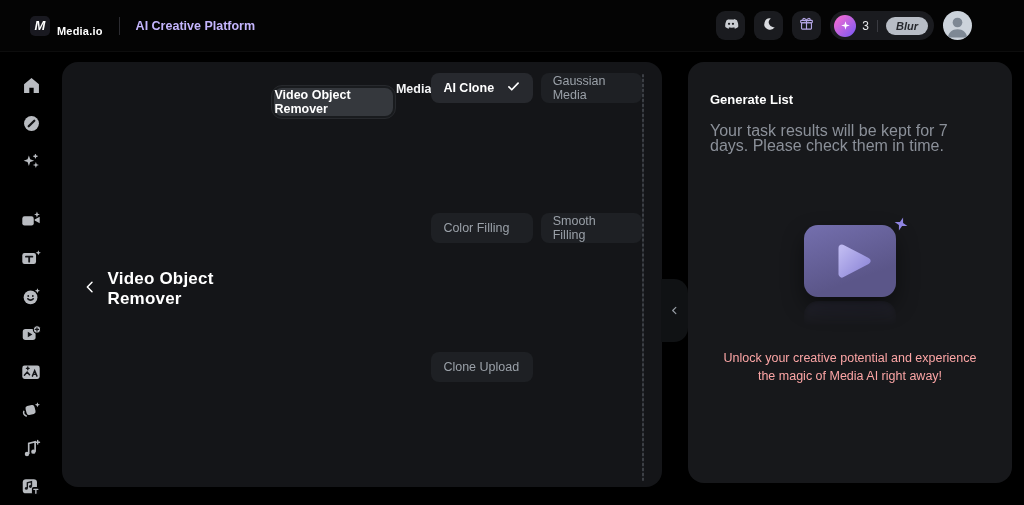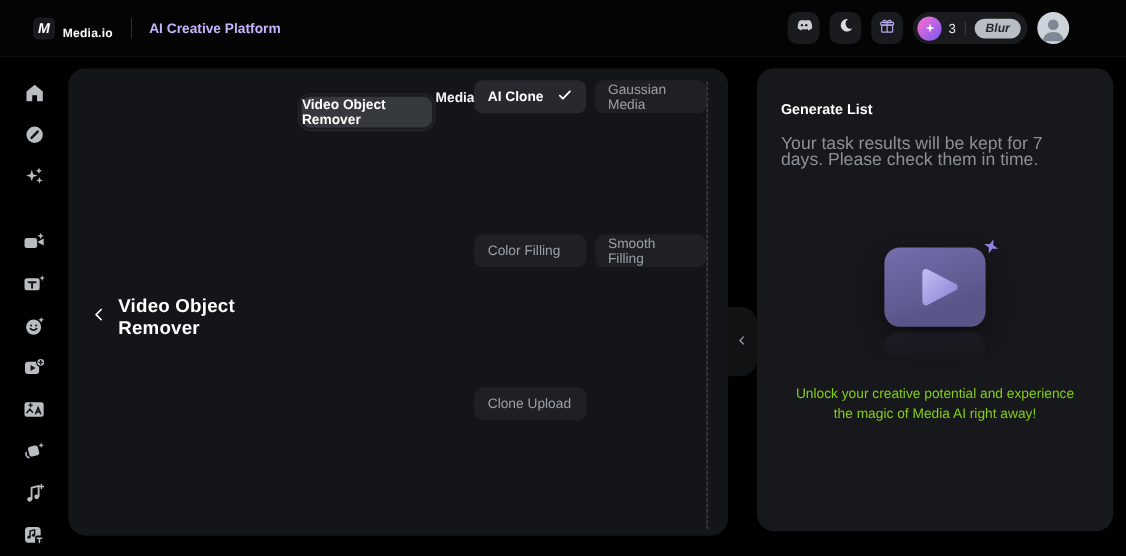--- a/index.html
+++ b/index.html
@@ -73,21 +73,21 @@
   .illo-wrap { margin-top:72px; display:flex; flex-direction:column; align-items:center; }
   .illo { position:relative; width:92px; height:72px; border-radius:14px;
     background:linear-gradient(160deg,#746fae 0%,#5b5689 70%); box-shadow:0 10px 22px rgba(0,0,0,.45); }
   .illo-sparkle { position:absolute; right:-14px; top:-10px; }
   .reflection { width:92px; height:34px; border-radius:14px;
     background:linear-gradient(160deg,#746fae,#5b5689); transform:scaleY(-1);
     opacity:.14; filter:blur(3px); margin-top:4px;
     -webkit-mask-image:linear-gradient(to top,#000 0%,transparent 75%);
     mask-image:linear-gradient(to top,#000 0%,transparent 75%); }
   .empty-text { margin-top:14px; text-align:center; font-size:12.5px; line-height:18px;
-    color:#84cc16; padding:0 8px; }
+    color:#fca5a5; padding:0 8px; }
 </style>
 </head>
 <body>
 
 <div class="header">
   <div class="logo-box">M</div>
   <div class="brand">Media.io</div>
   <div class="hdr-divider"></div>
   <div class="hdr-subtitle">AI Creative Platform</div>
 

